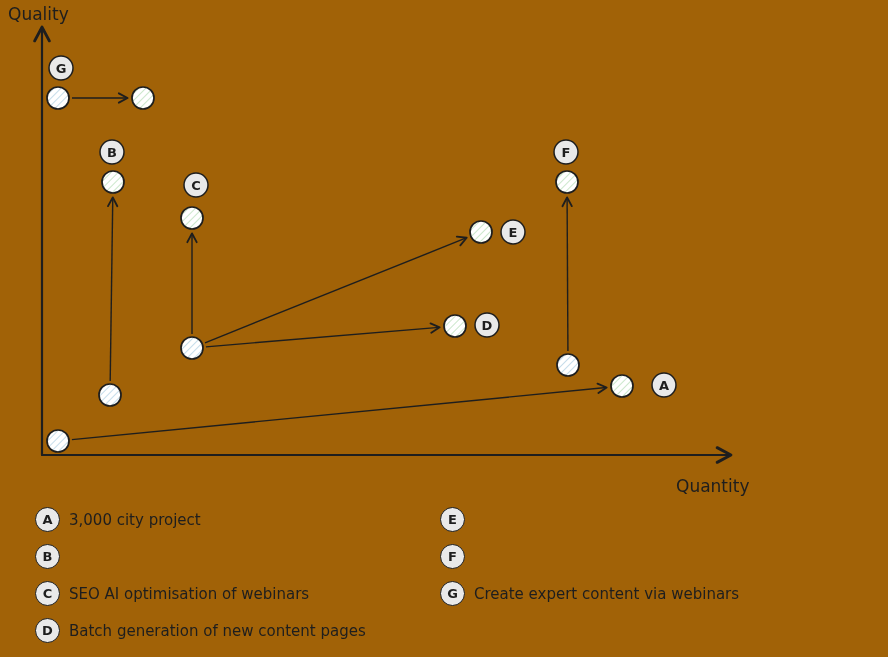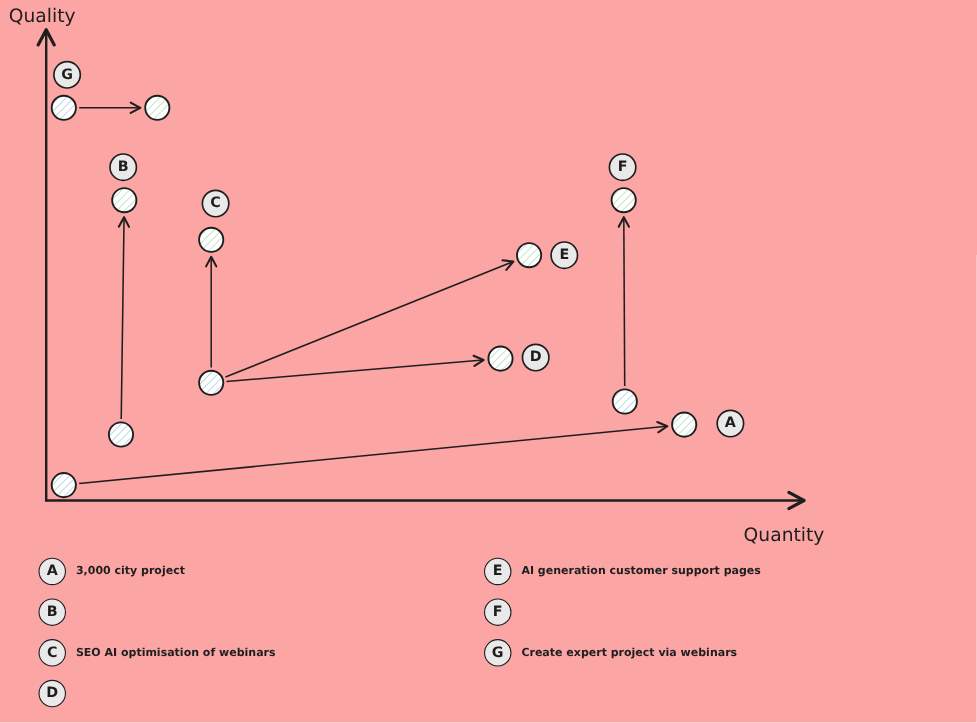--- a/index.html
+++ b/index.html
@@ -5,21 +5,21 @@
   * { margin: 0; padding: 0; box-sizing: border-box; }
   html, body { background: #ffffff; }
   body {
     font-family: "DejaVu Sans", "Liberation Sans", sans-serif;
     color: #1e1e1e;
   }
   .stage {
     position: relative;
     width: 888px;
     height: 657px;
-    background: #fca5a5;
+    background: #a16207;
     overflow: hidden;
   }
   svg { display: block; }
   .axis {
     stroke: #1e1e1e;
     stroke-width: 2.2;
     stroke-linecap: round;
     fill: none;
   }
   .move {
@@ -68,23 +68,22 @@
     border-radius: 50%;
     border: 1.6px solid #1e1e1e;
     background: #e9e9e9;
     display: flex;
     align-items: center;
     justify-content: center;
     font-size: 13px;
     font-weight: bold;
   }
   .legend-text {
-    font-size: 10px;
+    font-size: 15px;
     white-space: nowrap;
-    font-weight: bold;
   }
 </style>
 </head>
 <body>
 
 <div class="stage">
 
   <svg id="diagram" width="888" height="505" viewBox="0 0 888 505">
     <defs>
       <pattern id="hatch-blue" patternUnits="userSpaceOnUse" width="5" height="5" patternTransform="rotate(45)">
@@ -154,30 +153,30 @@
     </div>
     <div class="legend-item">
       <span class="legend-badge">B</span>
     </div>
     <div class="legend-item">
       <span class="legend-badge">C</span>
       <span class="legend-text">SEO AI optimisation of webinars</span>
     </div>
     <div class="legend-item">
       <span class="legend-badge">D</span>
+      <span class="legend-text">Batch generation of new content pages</span>
     </div>
   </div>
 
   <div class="legend-col legend-col-right">
     <div class="legend-item">
       <span class="legend-badge">E</span>
-      <span class="legend-text">AI generation customer support pages</span>
     </div>
     <div class="legend-item">
       <span class="legend-badge">F</span>
     </div>
     <div class="legend-item">
       <span class="legend-badge">G</span>
-      <span class="legend-text">Create expert project via webinars</span>
+      <span class="legend-text">Create expert content via webinars</span>
     </div>
   </div>
 
 </div>
 
 </body></html>

